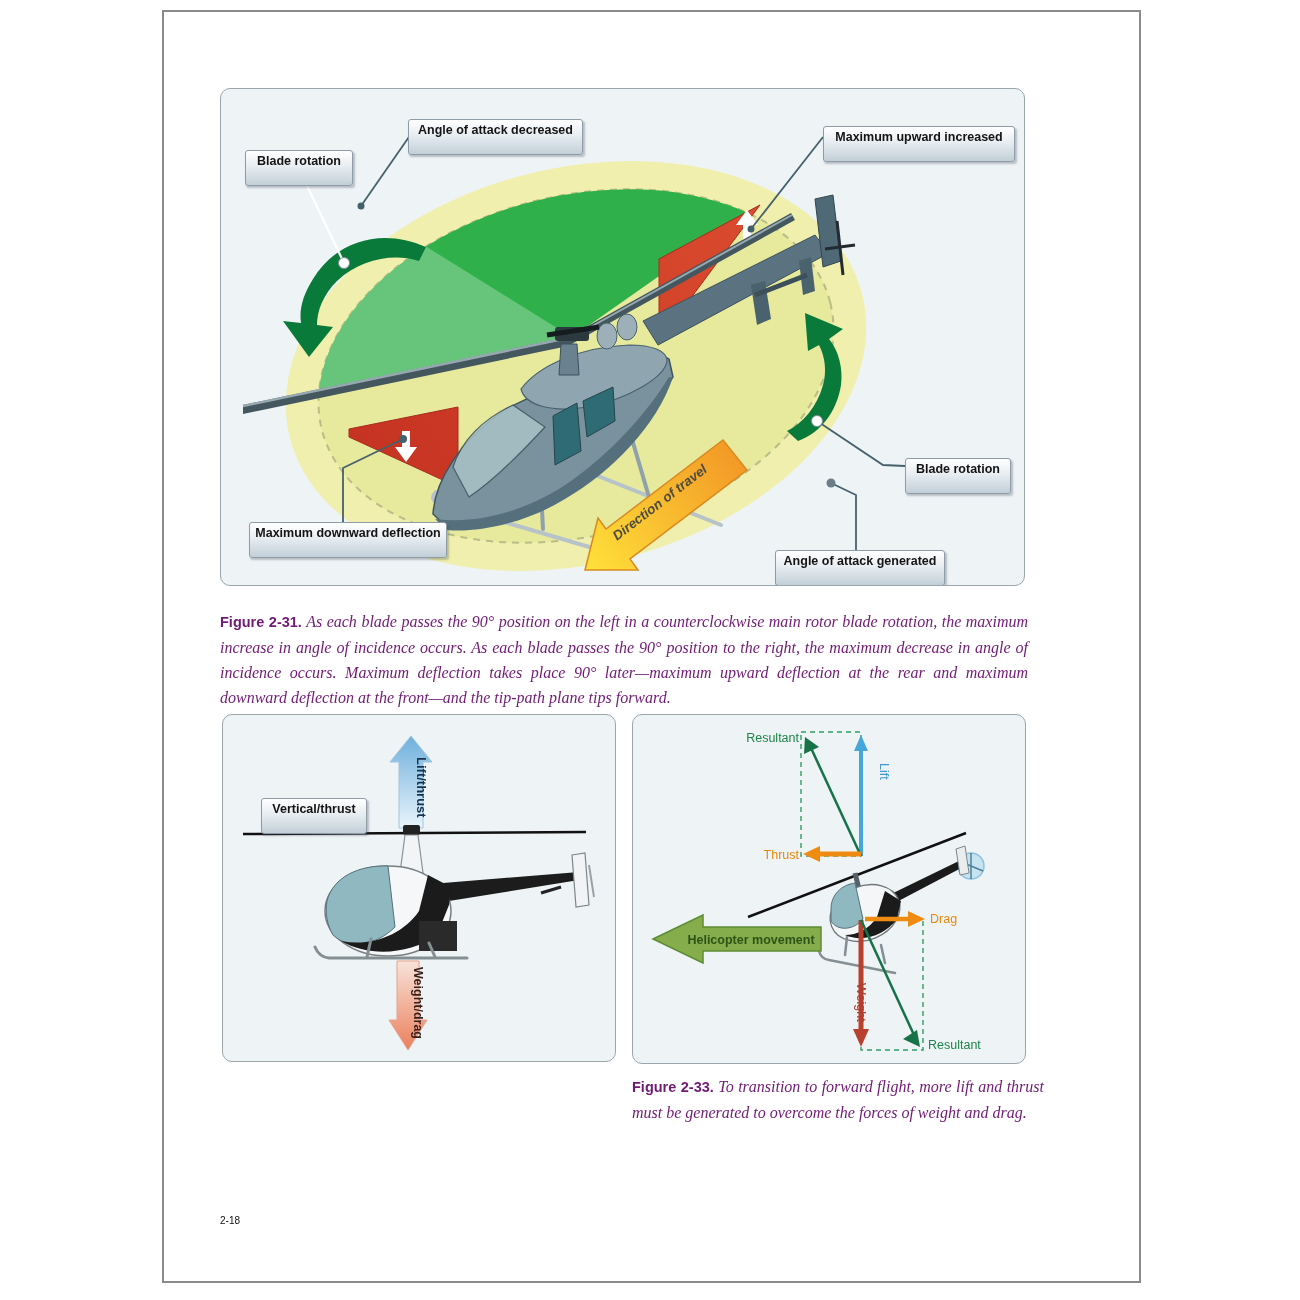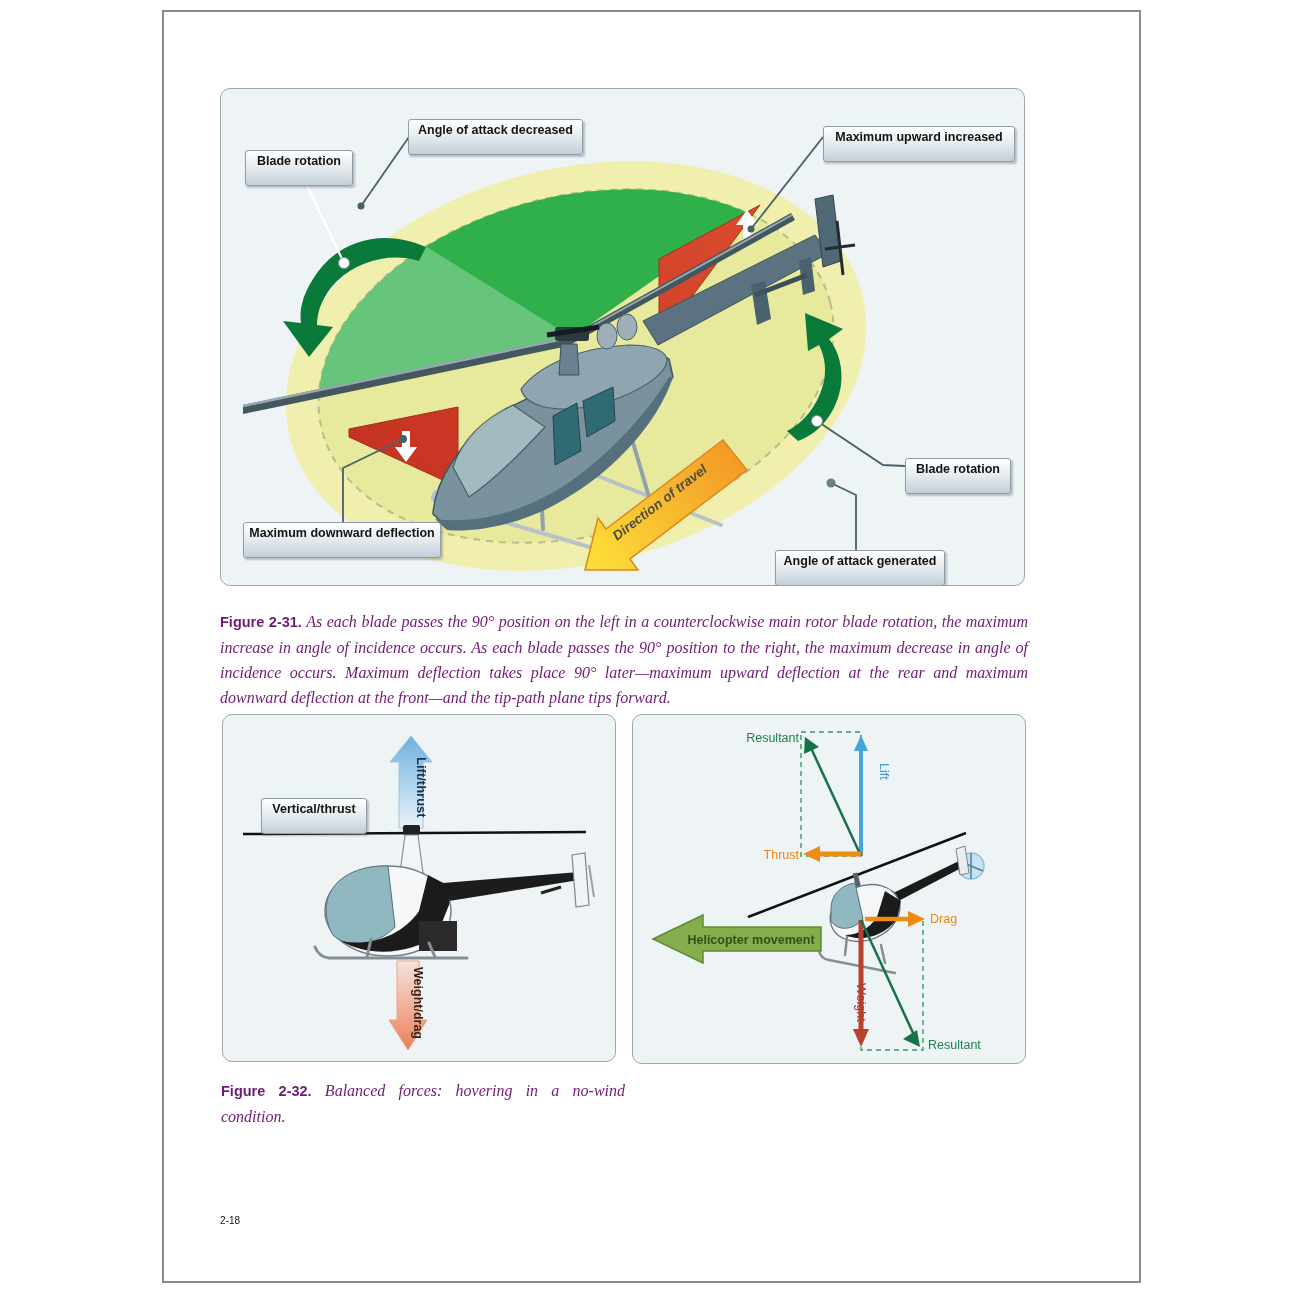--- a/index.html
+++ b/index.html
@@ -126,21 +126,21 @@
       <circle cx="123" cy="174" r="5.5" fill="#ffffff" stroke="#7d8f99"></circle>
       <circle cx="596" cy="332" r="5.5" fill="#ffffff" stroke="#7d8f99"></circle>
       <circle cx="182" cy="350" r="4" fill="#44606b"></circle>
       <circle cx="610" cy="394" r="4.5" fill="#6b7f88"></circle>
     </svg>
 
     <div class="callout" style="left:187px;top:30px;width:157px;">Angle of attack decreased</div>
     <div class="callout" style="left:24px;top:61px;width:90px;">Blade rotation</div>
     <div class="callout" style="left:602px;top:37px;width:174px;">Maximum upward increased</div>
     <div class="callout" style="left:684px;top:369px;width:88px;">Blade rotation</div>
-    <div class="callout" style="left:22px;top:433px;width:180px;">Maximum downward deflection</div>
+    <div class="callout" style="left:28px;top:433px;width:180px;">Maximum downward deflection</div>
     <div class="callout" style="left:554px;top:461px;width:152px;">Angle of attack generated</div>
   </div>
 
   <div class="caption" id="cap31">
     <span class="fignum">Figure 2-31.</span>
     <span>As each blade passes the 90° position on the left in a counterclockwise main rotor blade rotation, the maximum increase in angle of incidence occurs. As each blade passes the 90° position to the right, the maximum decrease in angle of incidence occurs. Maximum deflection takes place 90° later—maximum upward deflection at the rear and maximum downward deflection at the front—and the tip-path plane tips forward.</span>
   </div>
 
   <div class="figbox" id="fig32">
     <svg width="394" height="348" viewBox="0 0 394 348">
@@ -176,24 +176,20 @@
           <line x1="206" y1="228" x2="212" y2="242"></line>
         </g>
       </g>
 
       <path d="M174,246 H196 V305 H204 L185,335 L166,305 H174 Z" fill="url(#weightGrad)" stroke="#e8a18a" stroke-width="1"></path>
       <text transform="translate(191,252) rotate(90)" font-size="12.5" font-weight="bold" fill="#36211d">Weight/drag</text>
     </svg>
     <div class="callout" style="left:38px;top:83px;width:88px;">Vertical/thrust</div>
   </div>
 
-  <div class="caption" id="cap32">
-    <span class="fignum">Figure 2-32.</span>
-    <span>Balanced forces: hovering in a no-wind condition.</span>
-  </div>
 
   <div class="figbox" id="fig33">
     <svg width="394" height="350" viewBox="0 0 394 350">
 
       <rect x="168" y="17" width="60" height="124" fill="none" stroke="#2f9e63" stroke-width="1.4" stroke-dasharray="5 4"></rect>
       <rect x="228" y="205" width="62" height="130" fill="none" stroke="#2f9e63" stroke-width="1.4" stroke-dasharray="5 4"></rect>
 
       <line x1="228" y1="141" x2="228" y2="32" stroke="#45a6da" stroke-width="4"></line>
       <polygon points="228,20 221,36 235,36" fill="#45a6da"></polygon>
       <line x1="228" y1="141" x2="178" y2="33" stroke="#157347" stroke-width="2.5"></line>
@@ -233,15 +229,19 @@
 
       <text x="166" y="27" text-anchor="end" font-size="12.5" fill="#1e8449">Resultant</text>
       <text transform="translate(247,48) rotate(90)" font-size="12.5" fill="#3d9bd1">Lift</text>
       <text x="166" y="144" text-anchor="end" font-size="12.5" fill="#e8880c">Thrust</text>
       <text x="297" y="208" font-size="12.5" fill="#e8880c">Drag</text>
       <text transform="translate(224,268) rotate(90)" font-size="12.5" fill="#b03a2e">Weight</text>
       <text x="295" y="334" font-size="12.5" fill="#1e8449">Resultant</text>
     </svg>
   </div>
 
+  <div class="caption" id="cap33">
+    <span class="fignum">Figure 2-33.</span>
+    <span>To transition to forward flight, more lift and thrust must be generated to overcome the forces of weight and drag.</span>
+  </div>
 
   <div id="pagenum">2-18</div>
 </div>
 
 </body></html>

